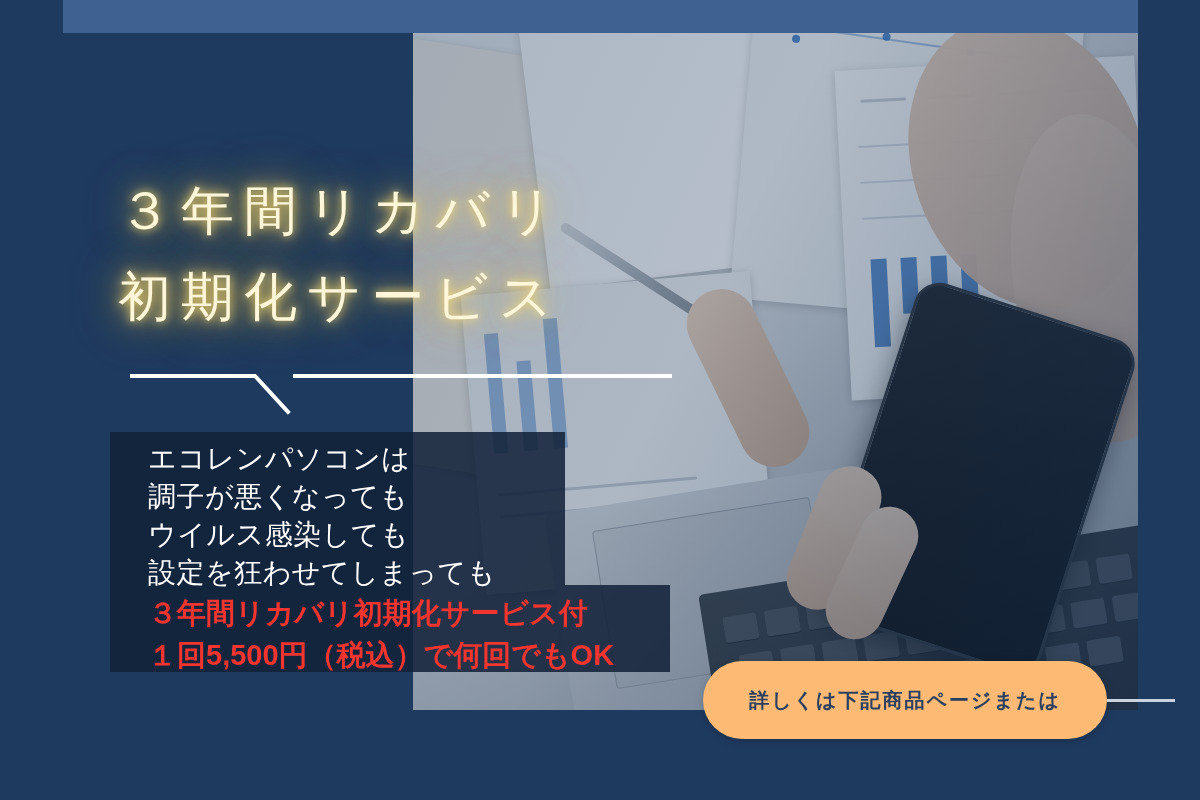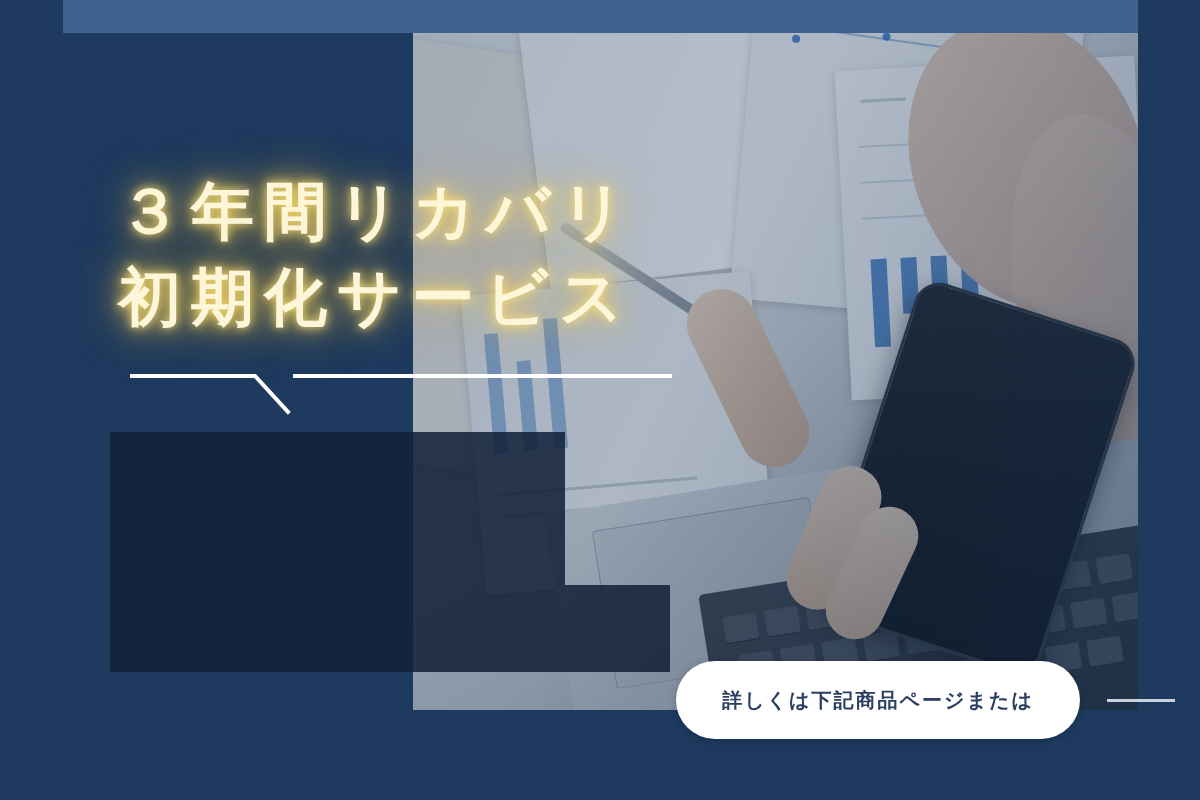--- a/index.html
+++ b/index.html
@@ -126,23 +126,23 @@
     position:absolute; inset:0;
     background:linear-gradient(115deg, rgba(30,58,95,.34) 0%, rgba(30,58,95,.30) 40%, rgba(30,58,95,.52) 100%);
   }
 
   
   .title-wrap {
     position:absolute; left:118px; top:168px;
     z-index:6;
   }
   .title-line {
-    font-size:63px;
+    font-size:53px;
     line-height:86px;
-    font-weight:700;
+    font-weight:400;
     letter-spacing:10px;
     color:#fdf6d8;
     white-space:nowrap;
     text-shadow:
       0 0 10px rgba(255,226,120,.95),
       0 0 22px rgba(255,214,84,.8),
       0 0 40px rgba(255,200,50,.55),
       0 0 62px rgba(255,190,40,.35);
   }
 
@@ -175,23 +175,23 @@
   .body-text .ln.red {
     color:#f4352f;
     font-weight:700;
     font-size:29px;
     line-height:42px;
     letter-spacing:0;
   }
 
   
   .pill {
-    position:absolute; left:676px; top:661px;
+    position:absolute; left:703px; top:661px;
     width:404px; height:78px;
-    background:#ffffff;
+    background:#fdba74;
     border-radius:39px;
     z-index:9;
     display:flex; align-items:center; justify-content:center;
     box-shadow:0 2px 8px rgba(0,0,0,.18);
   }
   .pill-text {
     text-align:center;
     color:#2b4061;
     font-size:20px;
     line-height:30px;
@@ -304,20 +304,28 @@
   </div>
 
   <svg class="deco" viewBox="0 0 1200 800">
     <path d="M132 376 L255 376 L288 412" fill="none" stroke="#ffffff" stroke-width="4" stroke-linecap="square"></path>
     <line x1="295" y1="376" x2="670" y2="376" stroke="#ffffff" stroke-width="4" stroke-linecap="square"></line>
   </svg>
 
   <div class="panel-top"></div>
   <div class="panel-bottom"></div>
 
+  <div class="body-text">
+    <div class="ln">エコレンパソコンは</div>
+    <div class="ln">調子が悪くなっても</div>
+    <div class="ln">ウイルス感染しても</div>
+    <div class="ln">設定を狂わせてしまっても</div>
+    <div class="ln red">３年間リカバリ初期化サービス付</div>
+    <div class="ln red">１回5,500円（税込）で何回でもOK</div>
+  </div>
 
   <div class="pill">
     <div class="pill-text">
       <div>詳しくは下記商品ページまたは</div>
     </div>
   </div>
   <div class="pill-rule"></div>
 
 </div>
 

